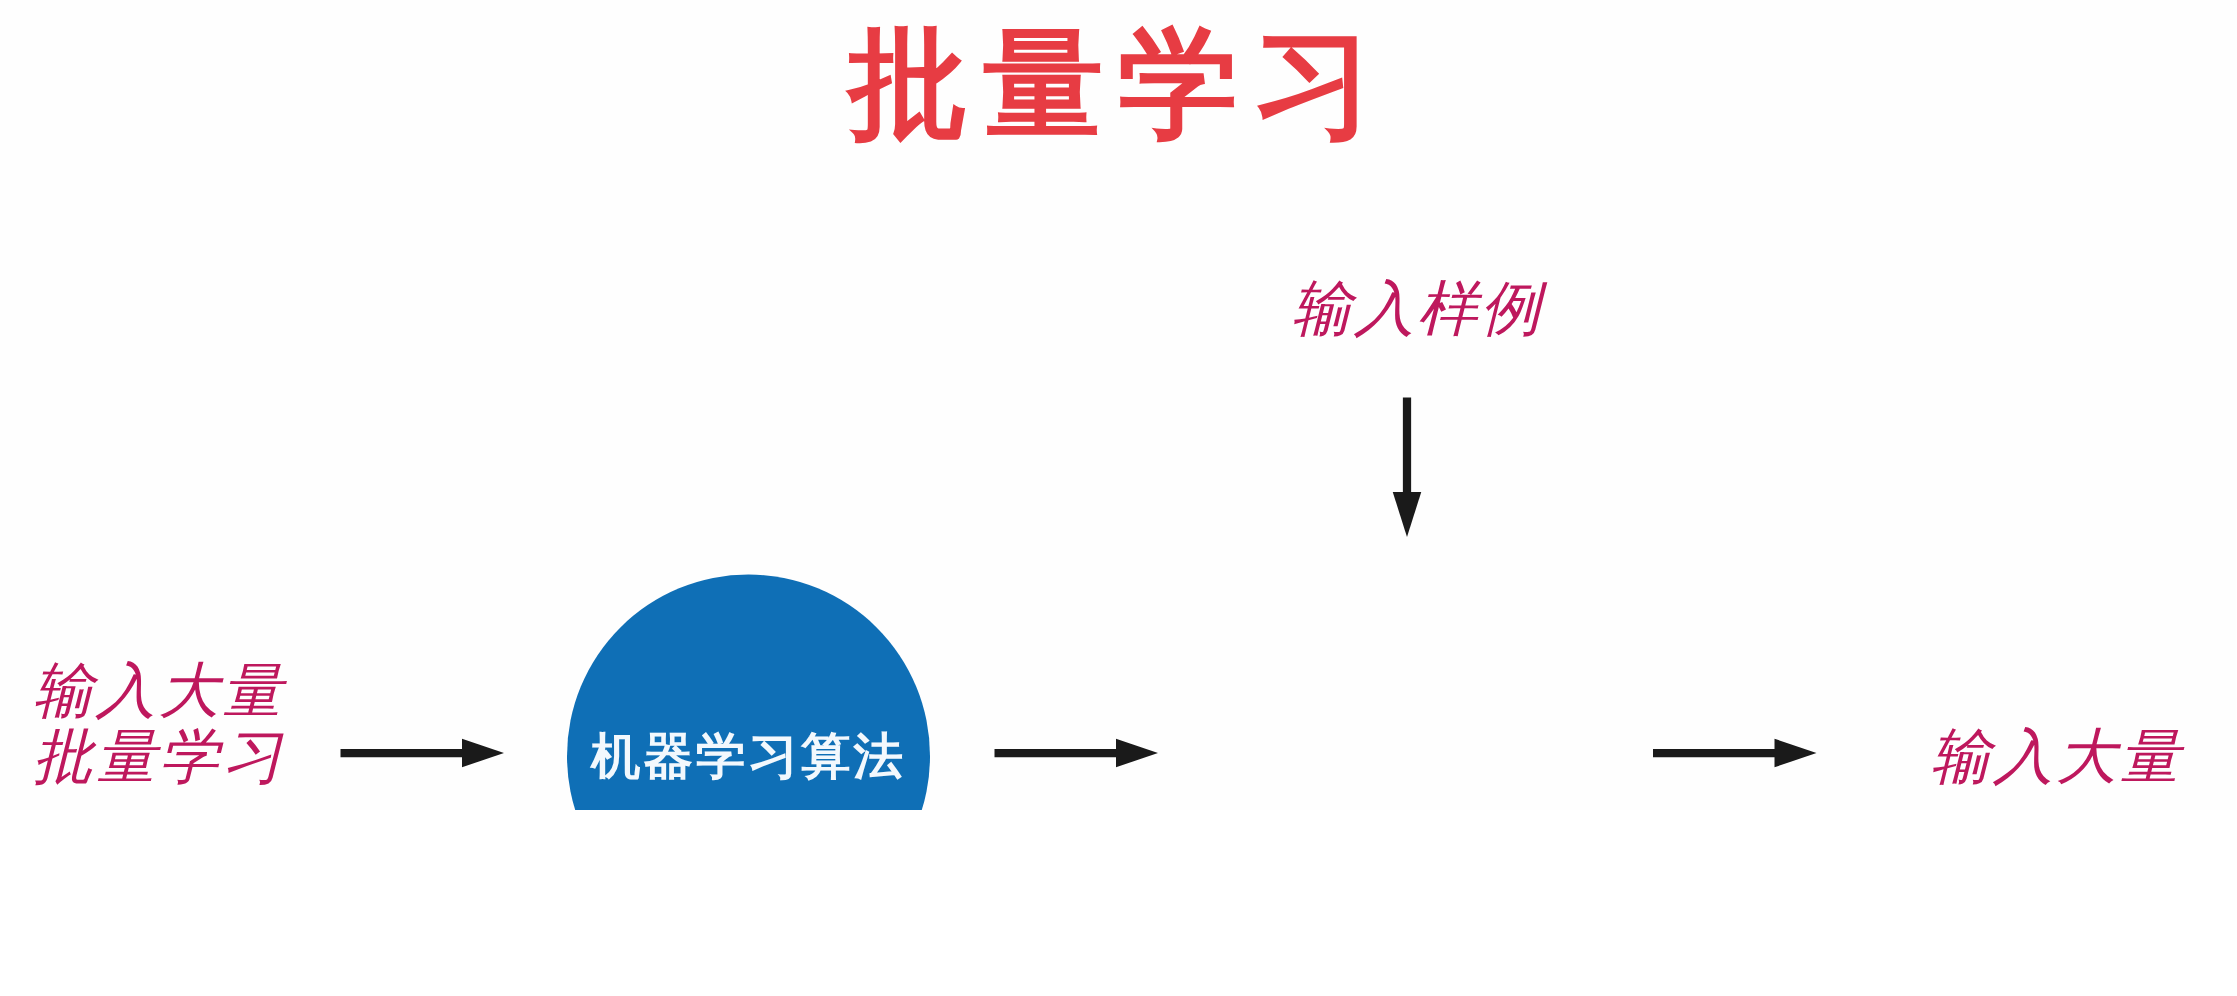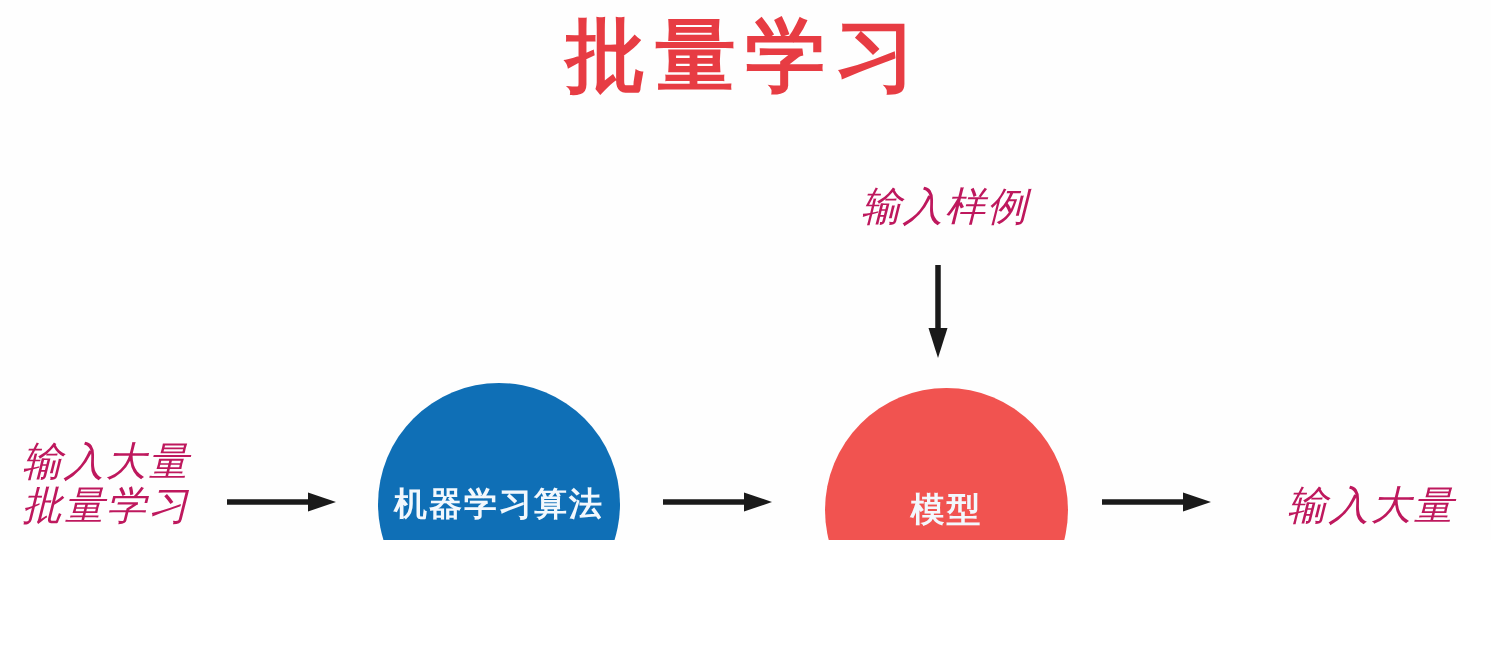--- a/index.html
+++ b/index.html
@@ -102,23 +102,20 @@
 
   <div class="node-circle node-algorithm" style="background-color: rgb(15, 111, 182);">
     <span style="color: rgb(242, 248, 253);">机器学习算法</span>
   </div>
 
   <svg class="arrow-svg arrow-right-2" width="112" height="26" viewBox="0 0 112 26">
     <line x1="2" y1="13" x2="85" y2="13"></line>
     <polygon points="83,3.5 111,13 83,22.5"></polygon>
   </svg>
 
-  <div class="node-circle node-model" style="background-color: rgb(241, 83, 80);">
-    <span style="color: rgb(242, 248, 253);">模型</span>
-  </div>
 
   <svg class="arrow-svg arrow-right-3" width="112" height="26" viewBox="0 0 112 26">
     <line x1="2" y1="13" x2="85" y2="13"></line>
     <polygon points="83,3.5 111,13 83,22.5"></polygon>
   </svg>
 
   <div class="diagram-label output-label">输入大量</div>
 
   <svg class="mouse-cursor" width="18" height="26" viewBox="0 0 18 26">
     <path d="M1.5,1 L1.5,19.5 L6,15.5 L9,23 L12.2,21.6 L9.2,14.4 L15,14.4 Z" fill="#111111" stroke="#ffffff" stroke-width="1.2"></path>

